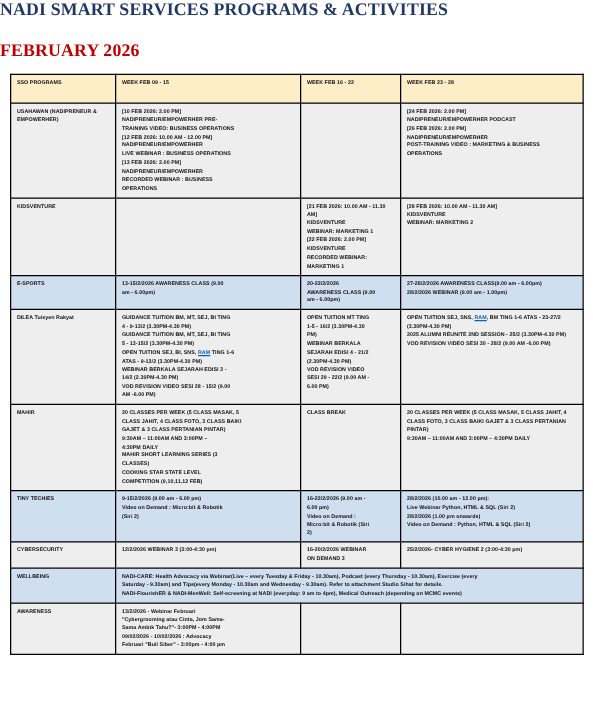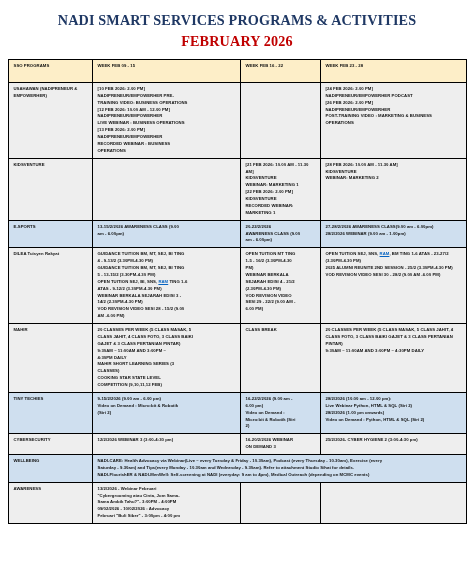--- a/index.html
+++ b/index.html
@@ -13,39 +13,38 @@
     font-family: "Liberation Sans", sans-serif;
     overflow: hidden;
   }
   .page {
     width: 474px;
     height: 580px;
     position: relative;
     box-sizing: border-box;
   }
   .title-block {
-    text-align: center;
-    padding-top: 12px;
+    text-align: left;
   }
   .title-main {
     font-family: "Liberation Serif", serif;
     font-weight: bold;
     font-size: 14.2px;
     color: #1f3864;
     letter-spacing: 0.15px;
     line-height: 1.25;
   }
   .title-sub {
     font-family: "Liberation Serif", serif;
     font-weight: bold;
     font-size: 14.2px;
     color: #c00000;
     letter-spacing: 0.15px;
     line-height: 1.35;
-    margin-top: 2px;
+    margin-top: 14px;
   }
   table.sched {
     border-collapse: collapse;
     table-layout: fixed;
     width: 458px;
     margin: 8px auto 0 auto;
   }
   table.sched td, table.sched th {
     border: 1px solid #000000;
     vertical-align: top;

